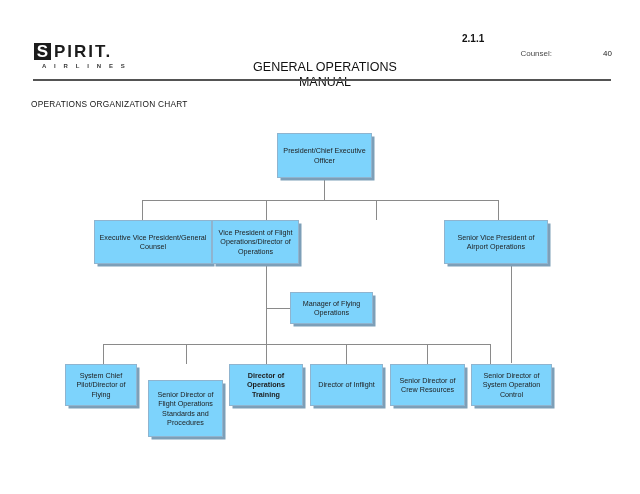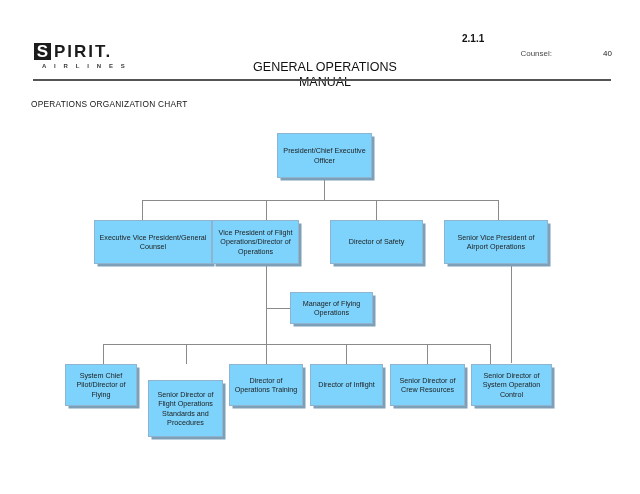--- a/index.html
+++ b/index.html
@@ -215,31 +215,30 @@
   <div class="conn v" style="left:346px; top:344px; height:20px;"></div>
   <div class="conn v" style="left:427px; top:344px; height:20px;"></div>
   <div class="conn v" style="left:490px; top:344px; height:20px;"></div>
 
   <div class="node" style="left:277px; top:133px; width:95px; height:45px;">President/Chief Executive Officer</div>
 
   <div class="node" style="left:94px; top:220px; width:118px; height:44px;">Executive Vice President/General Counsel</div>
 
   <div class="node" style="left:212px; top:220px; width:87px; height:44px;">Vice President of Flight Operations/Director of Operations</div>
 
-  <div class="node" style="left:330px; top:220px; width:93px; height:44px;">Director of Safety</div>
 
   <div class="node" style="left:444px; top:220px; width:104px; height:44px;">Senior Vice President of Airport Operations</div>
 
   <div class="node" style="left:290px; top:292px; width:83px; height:32px;">Manager of Flying Operations</div>
 
   <div class="node" style="left:65px; top:364px; width:72px; height:42px;">System Chief Pilot/Director of Flying</div>
 
   <div class="node" style="left:148px; top:364px; width:75px; height:57px;margin-top:16px;">Senior Director of Flight Operations Standards and Procedures</div>
 
-  <div class="node" style="left:229px; top:364px; width:74px; height:42px;">Director of Operations Training</div>
+  <div class="node" style="left:229px; top:364px; width:74px; height:42px;font-weight:bold;">Director of Operations Training</div>
 
   <div class="node" style="left:310px; top:364px; width:73px; height:42px;">Director of Inflight</div>
 
   <div class="node" style="left:390px; top:364px; width:75px; height:42px;">Senior Director of Crew Resources</div>
 
   <div class="node" style="left:471px; top:364px; width:81px; height:42px;">Senior Director of System Operation Control</div>
 
 </div>
 
 </body></html>

